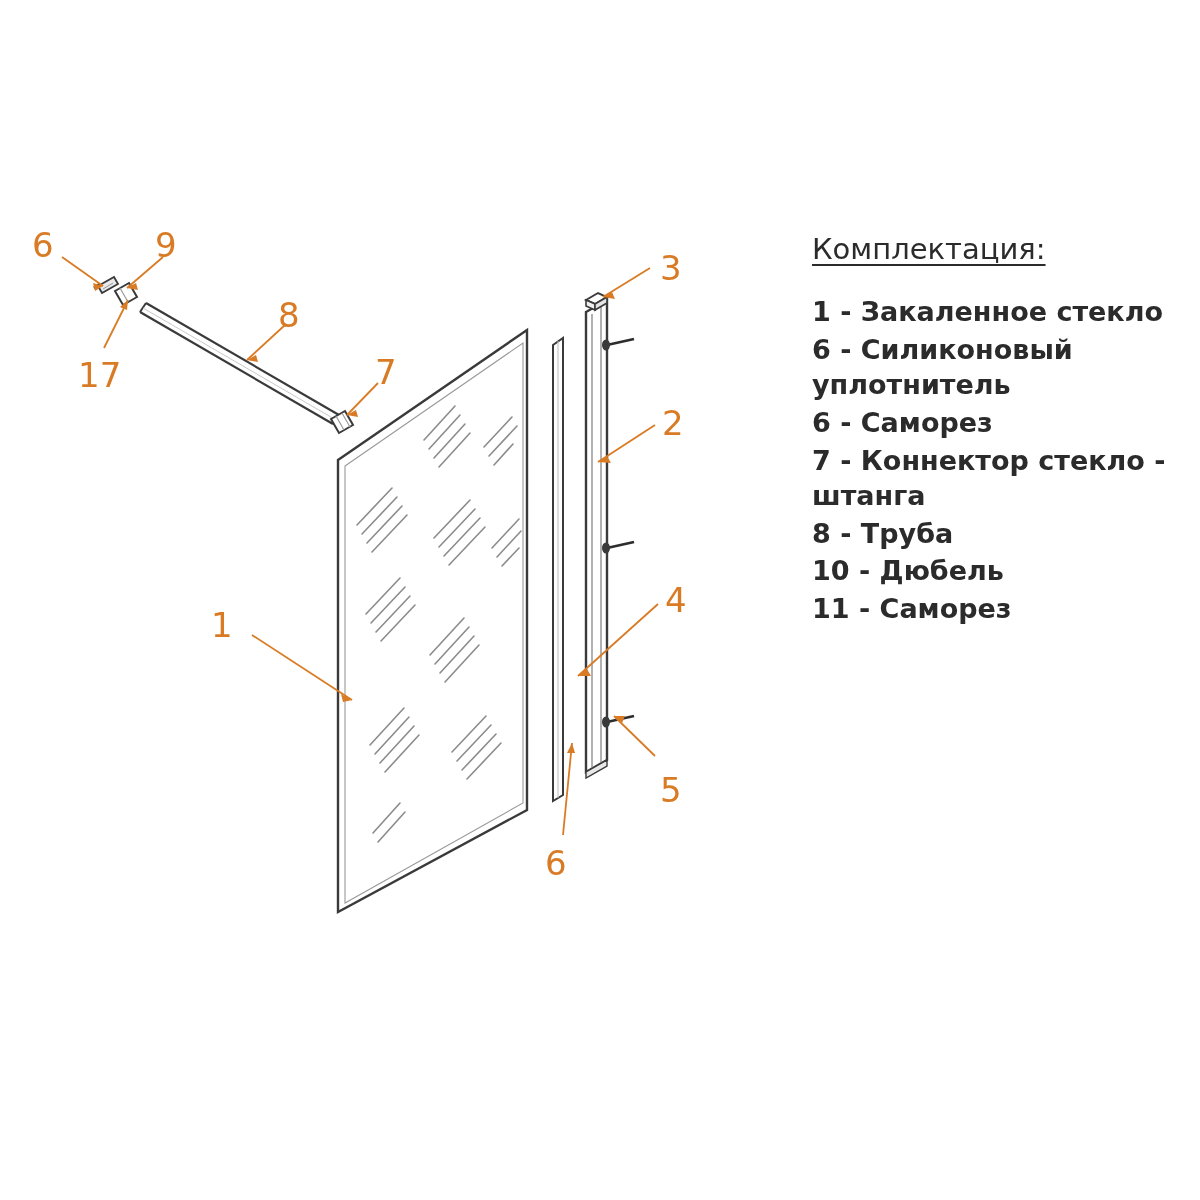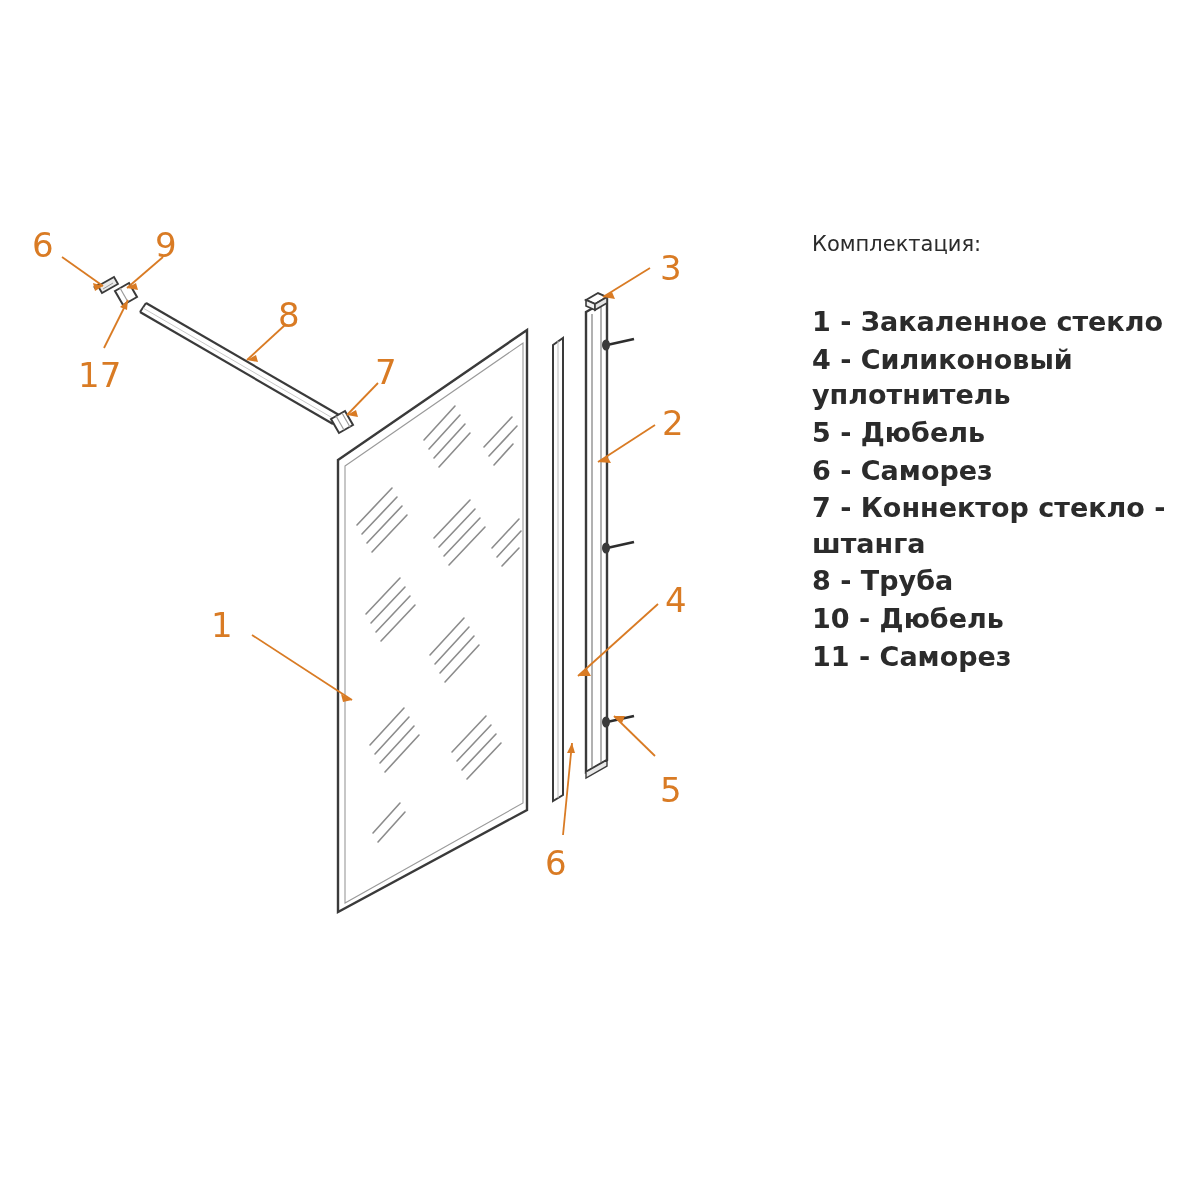--- a/index.html
+++ b/index.html
@@ -37,23 +37,24 @@
   }
   .legend {
     position: absolute;
     left: 812px;
     top: 232px;
     width: 380px;
     color: #2b2b2b;
     font-family: "DejaVu Sans", sans-serif;
   }
   .legend-title {
-    font-size: 21px;
+    font-size: 29px;
+    text-decoration: underline;
     text-underline-offset: 5px;
-    margin-bottom: 48px;
+    margin-bottom: 28px;
     white-space: nowrap;
   }
   .legend-list {
     list-style: none;
     margin: 0;
     padding: 0;
     font-weight: bold;
   }
   .legend-list li {
     font-size: 27px;
@@ -236,22 +237,21 @@
   <div class="callout-num" style="left:375px; top:355px;">7</div>
   <div class="callout-num" style="left:278px; top:298px;">8</div>
   <div class="callout-num" style="left:155px; top:228px;">9</div>
   <div class="callout-num" style="left:32px; top:228px;">6</div>
   <div class="callout-num" style="left:78px; top:358px;">17</div>
 
   <div class="legend">
     <div class="legend-title">Комплектация:</div>
     <ul class="legend-list">
       <li>1 - Закаленное стекло</li>
-      <li>4 - Силиконовый уплотнитель</li>
-      <li>5 - Дюбель</li>
+      <li>6 - Силиконовый уплотнитель</li>
       <li>6 - Саморез</li>
       <li>7 - Коннектор стекло - штанга</li>
       <li>8 - Труба</li>
       <li>10 - Дюбель</li>
       <li>11 - Саморез</li>
     </ul>
   </div>
 
 </div>
 

